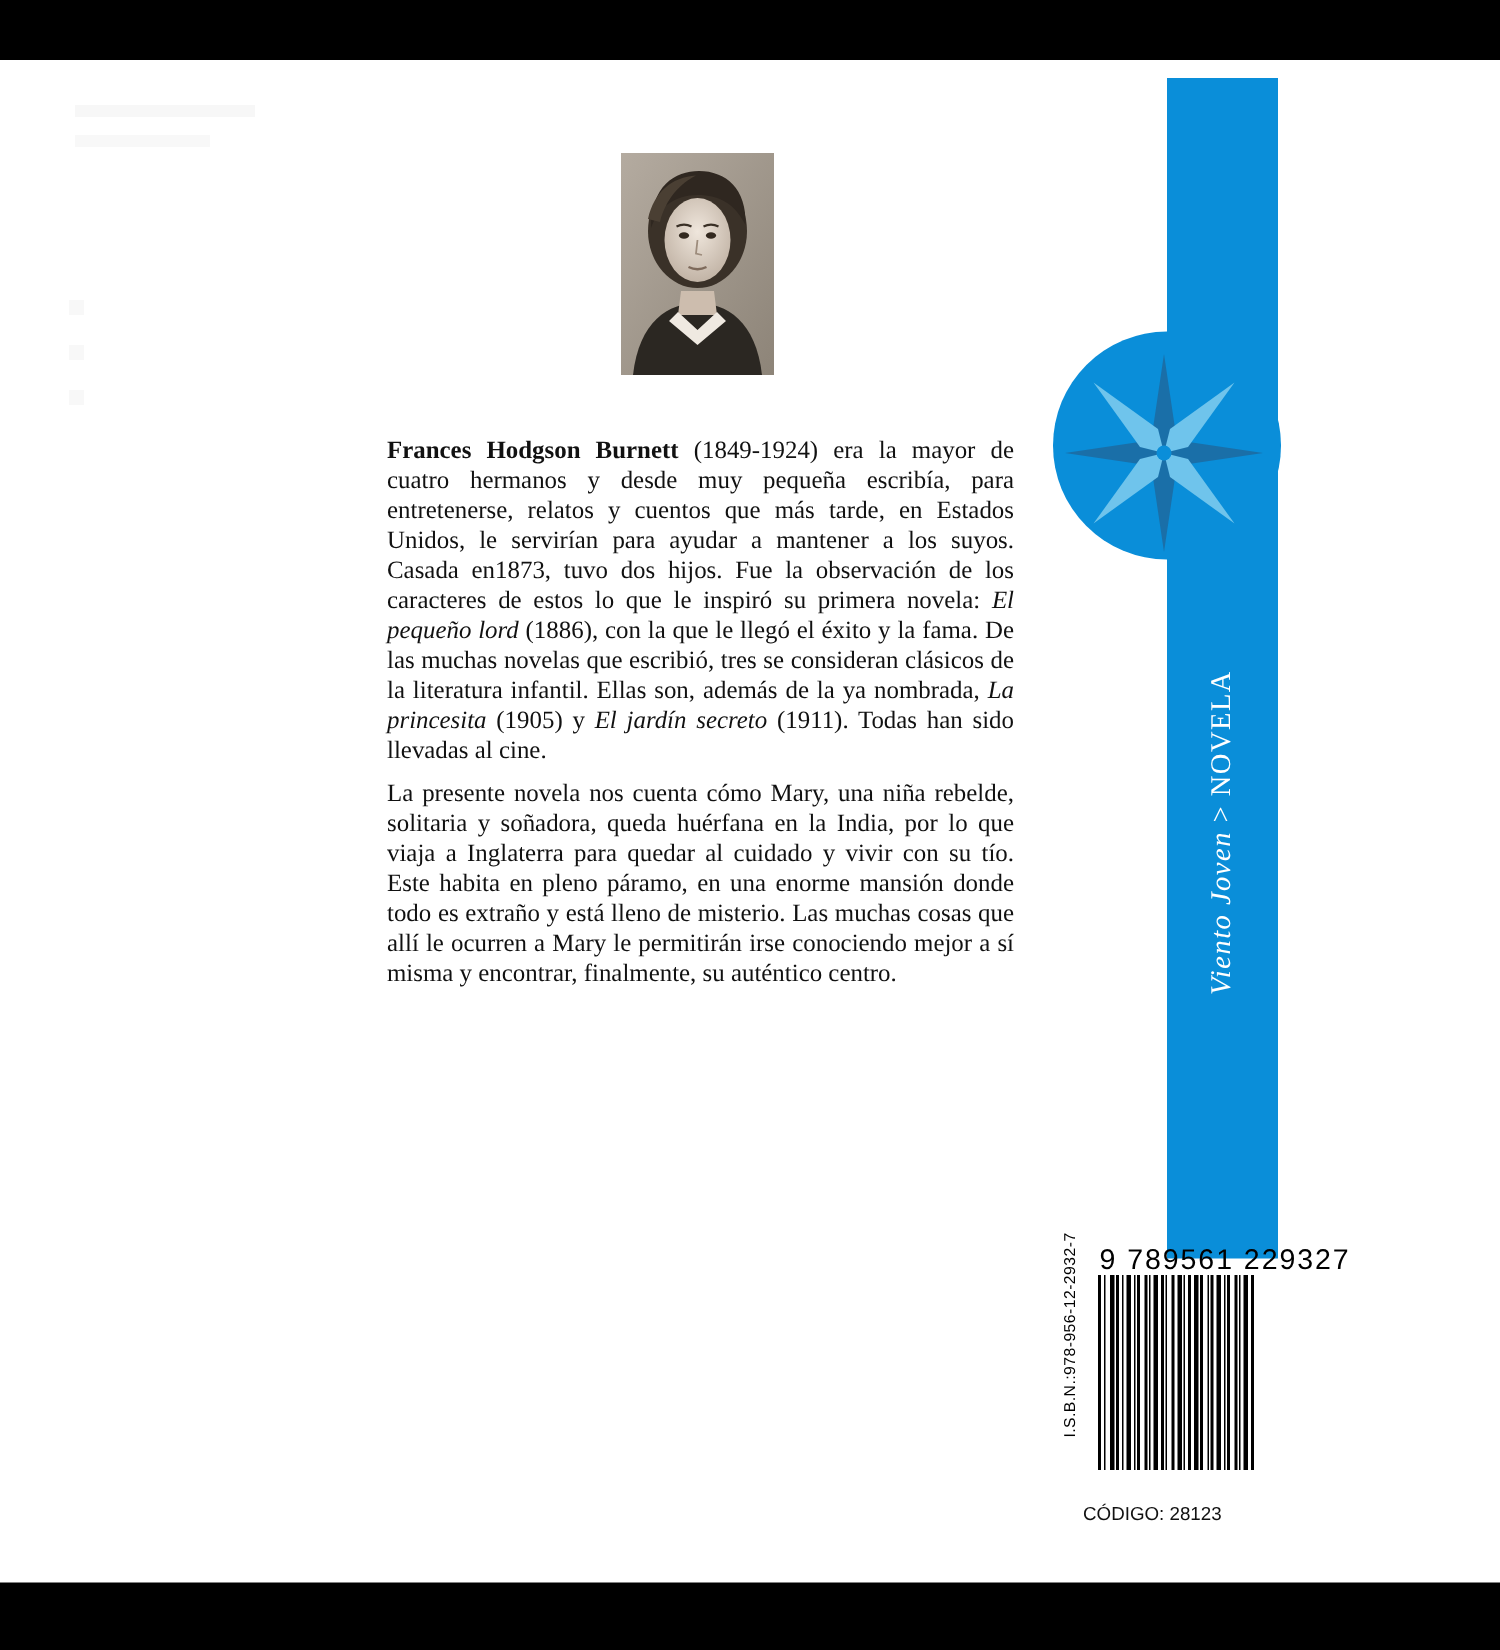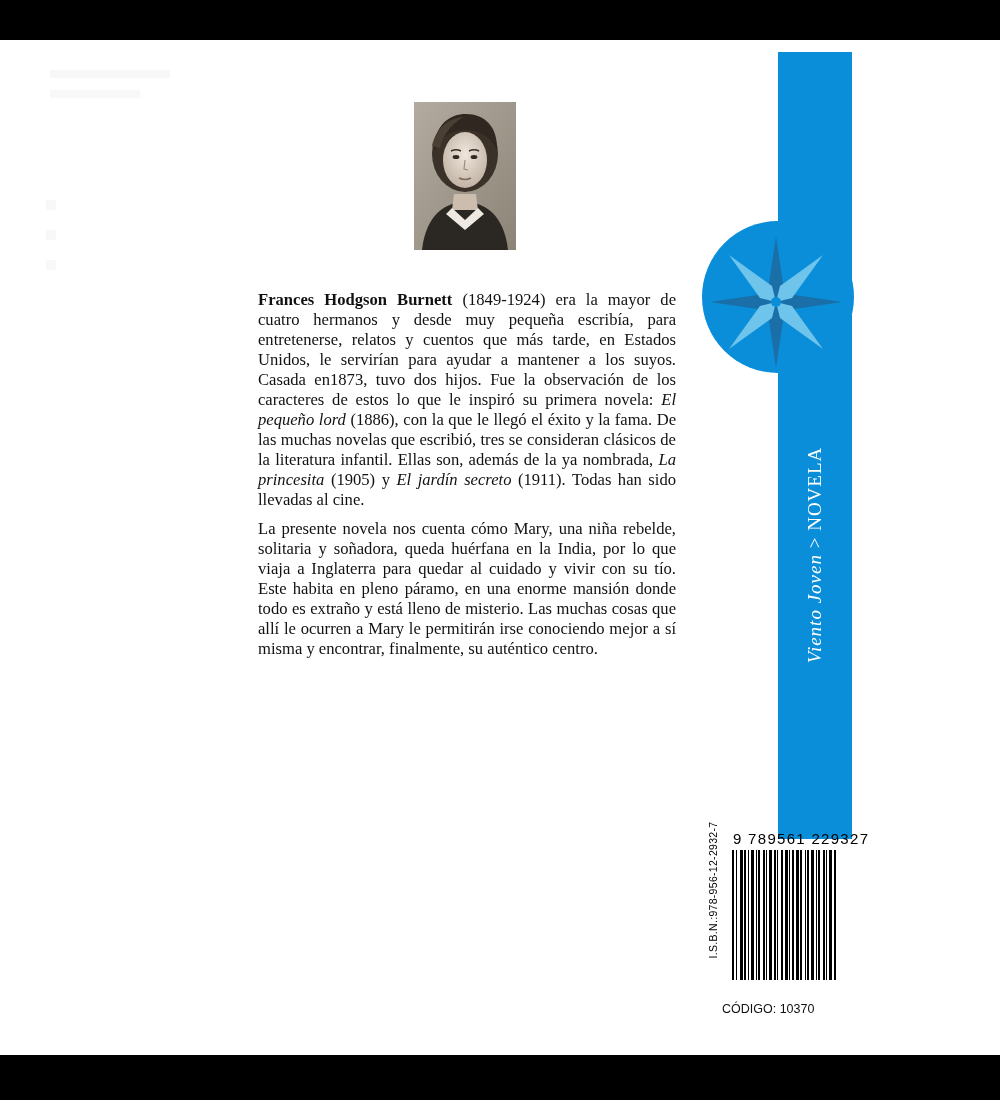--- a/index.html
+++ b/index.html
@@ -137,21 +137,21 @@
     font-size: 10.5px;
     color: #000;
     letter-spacing: 0.3px;
   }
   .barcode-digits {
     position: absolute;
     left: 33px;
     top: 0px;
     width: 126px;
     font-family: "Liberation Sans", sans-serif;
-    font-size: 15px;
+    font-size: 19px;
     letter-spacing: 1.3px;
     color: #000;
     white-space: nowrap;
   }
   .bars {
     position: absolute;
     left: 32px;
     top: 20px;
     width: 126px;
     height: 100px;
@@ -393,16 +393,16 @@
       <i style="width:2px"></i>
         <i class="sp" style="width:3px"></i>
       <i style="width:2px"></i>
         <i class="sp" style="width:1px"></i>
       <i style="width:1px"></i>
         <i class="sp" style="width:2px"></i>
       <i style="width:3px"></i>
         <i class="sp" style="width:2px"></i>
       <i style="width:2px"></i>
     </div>
-    <div class="codigo">CÓDIGO: 10370</div>
+    <div class="codigo">CÓDIGO: 28123</div>
   </div>
 
 </div>
 
 </body></html>

